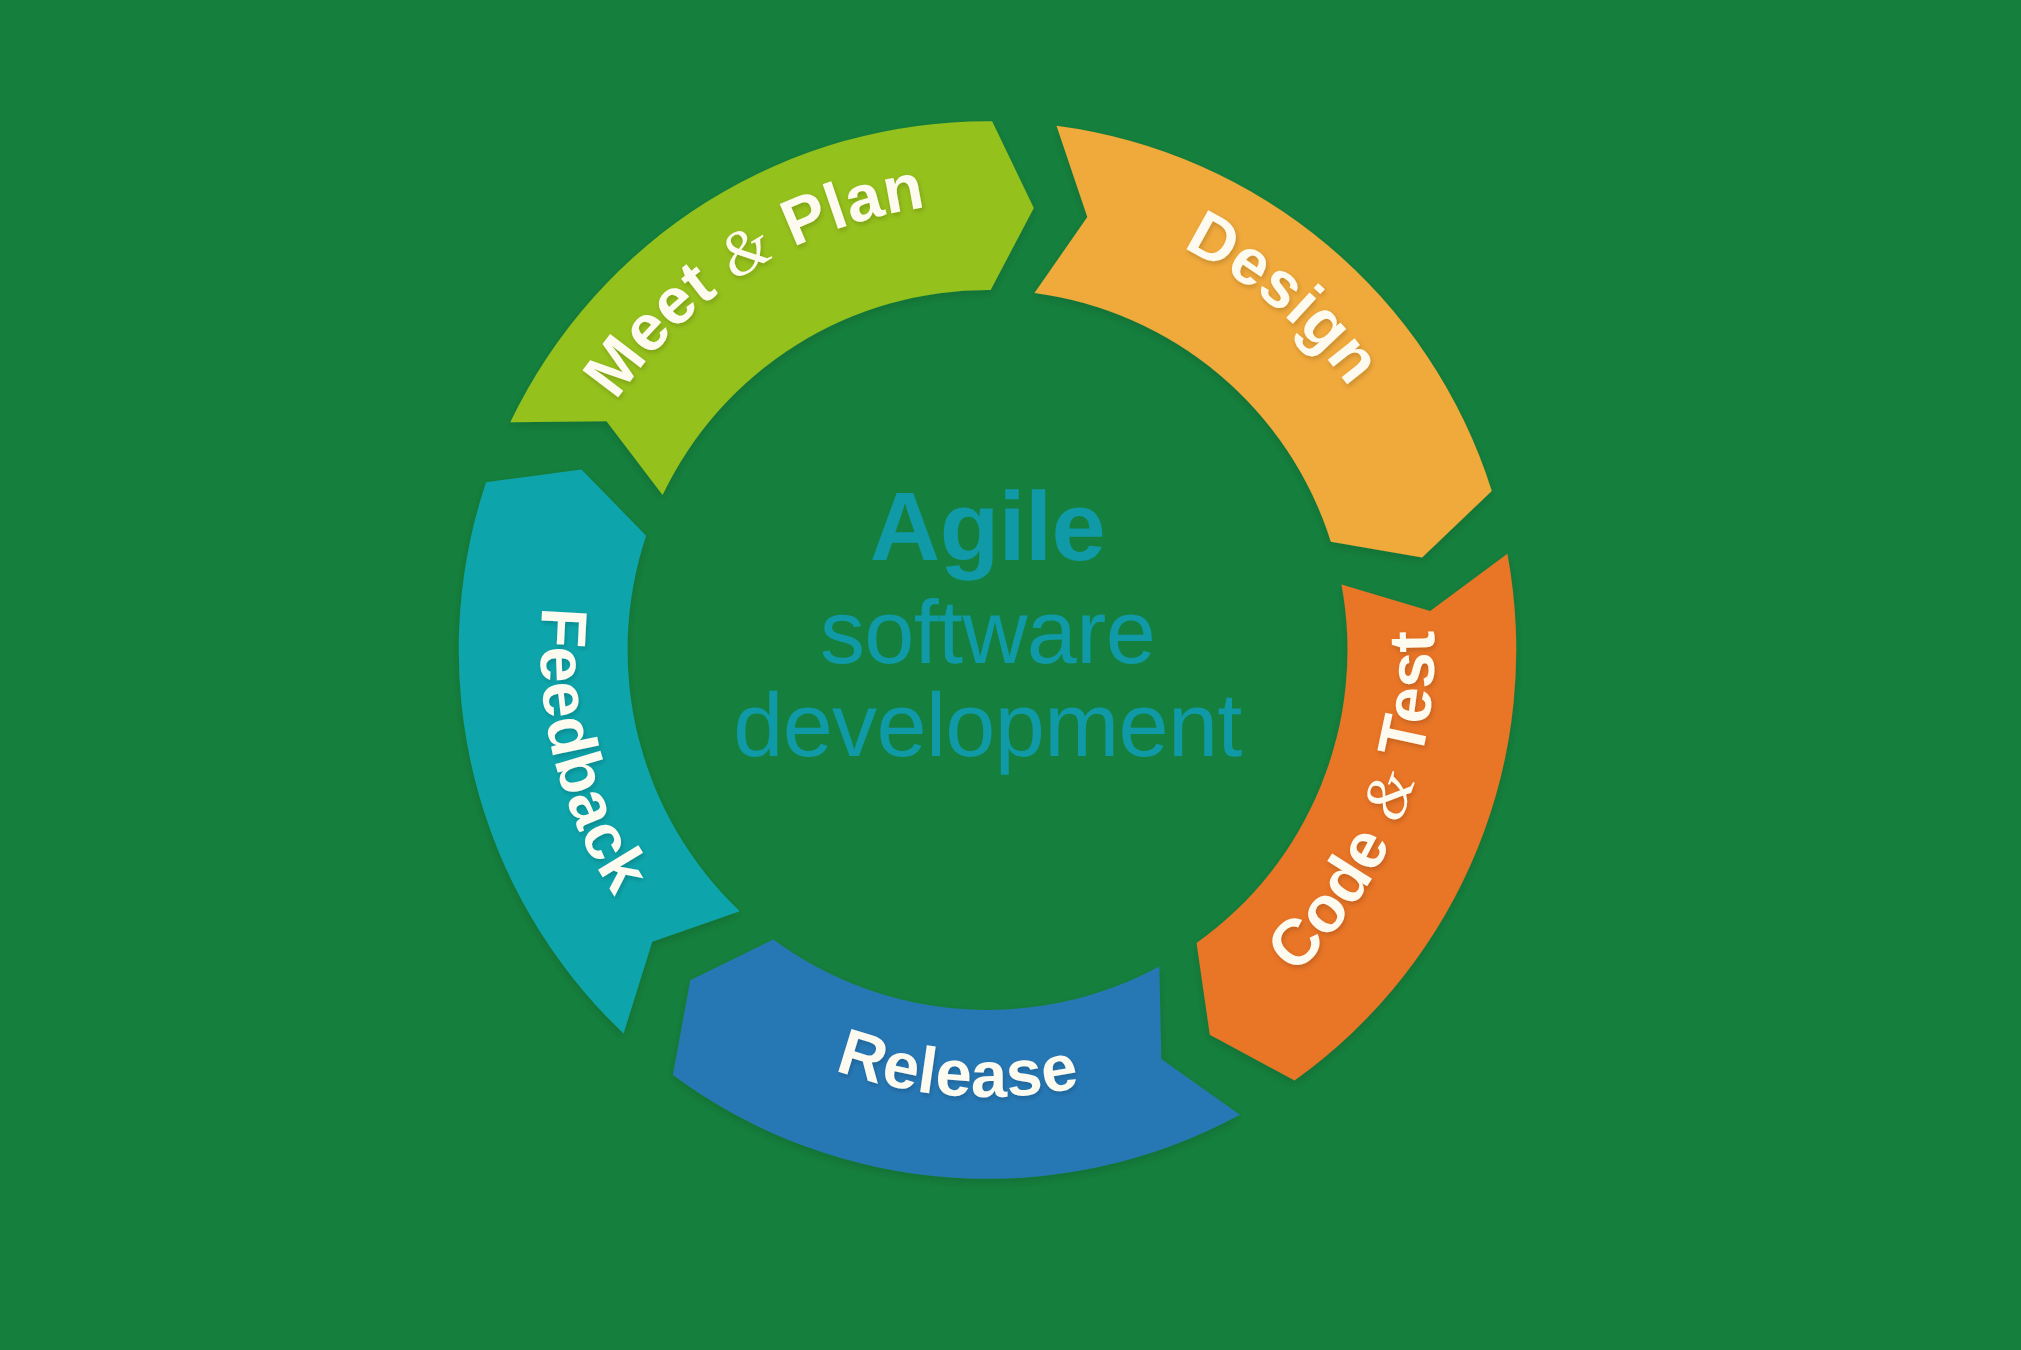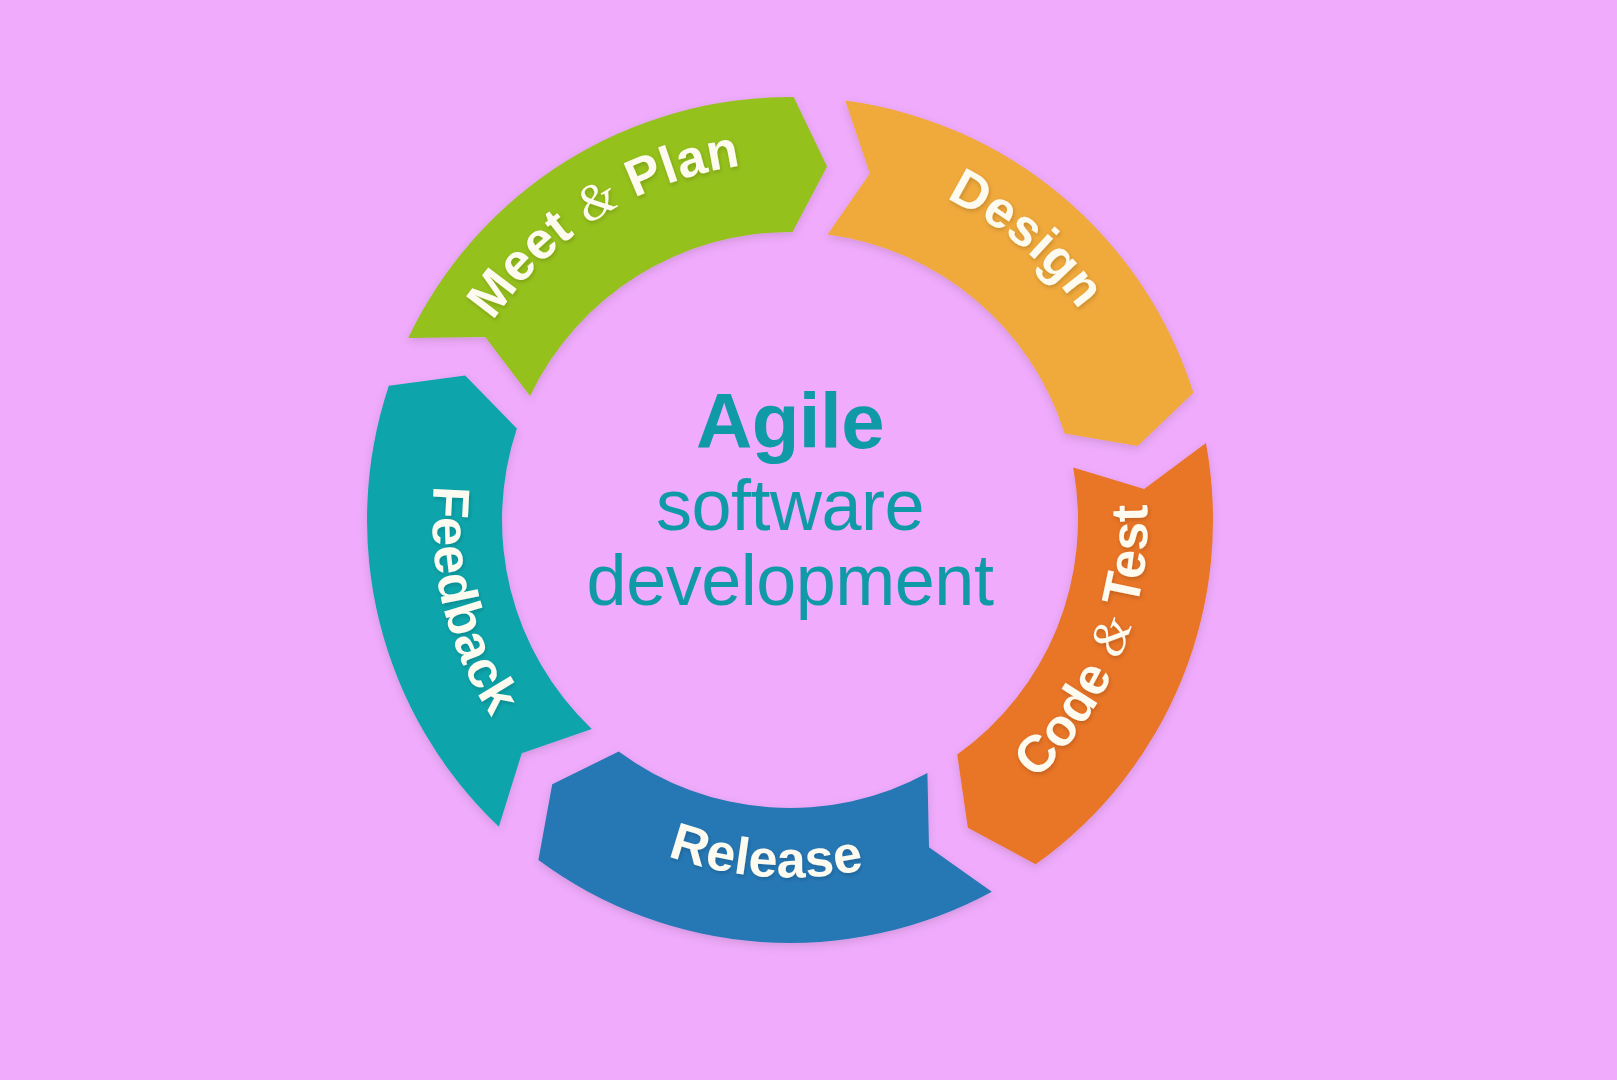--- a/index.html
+++ b/index.html
@@ -11,21 +11,21 @@
   body {
     width: 1617px;
     height: 1080px;
     overflow: hidden;
     font-family: "Liberation Sans", sans-serif;
   }
   #diagram-root {
     position: relative;
     width: 1617px;
     height: 1080px;
-    background: #f0abfc;
+    background: #15803d;
   }
   #cycle-svg {
     position: absolute;
     left: 0;
     top: 0;
     width: 1617px;
     height: 1080px;
     display: block;
   }
   .seg-label {

